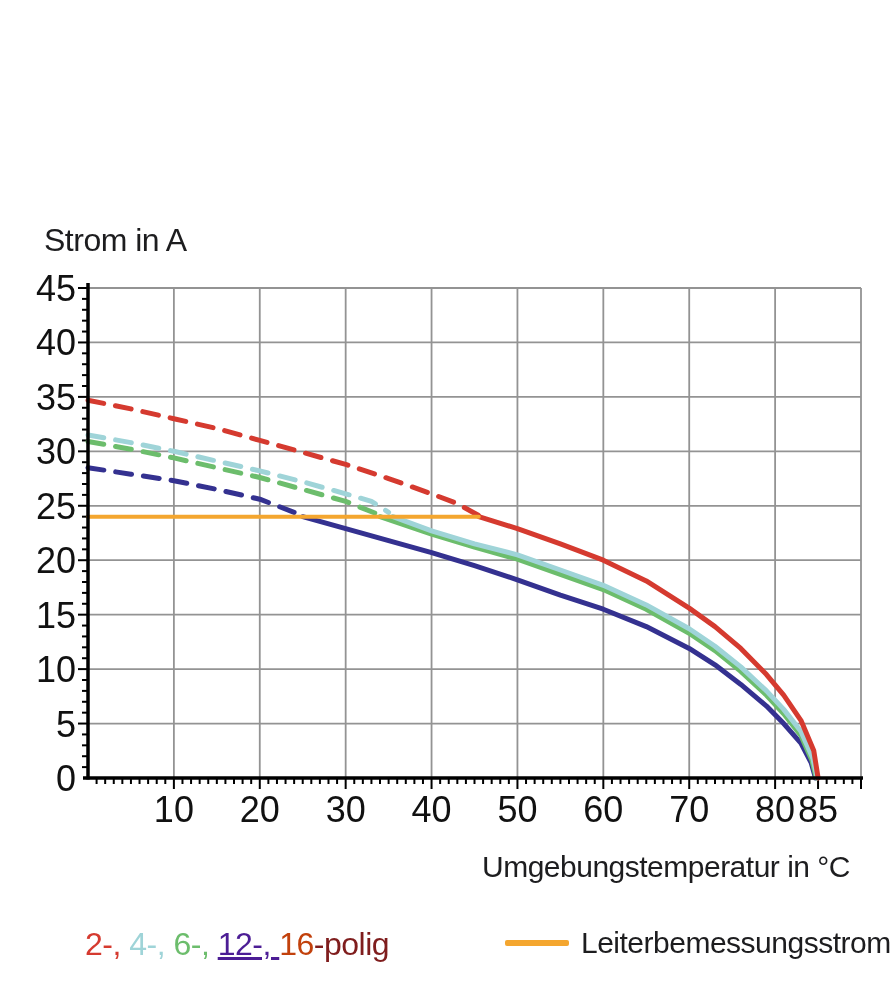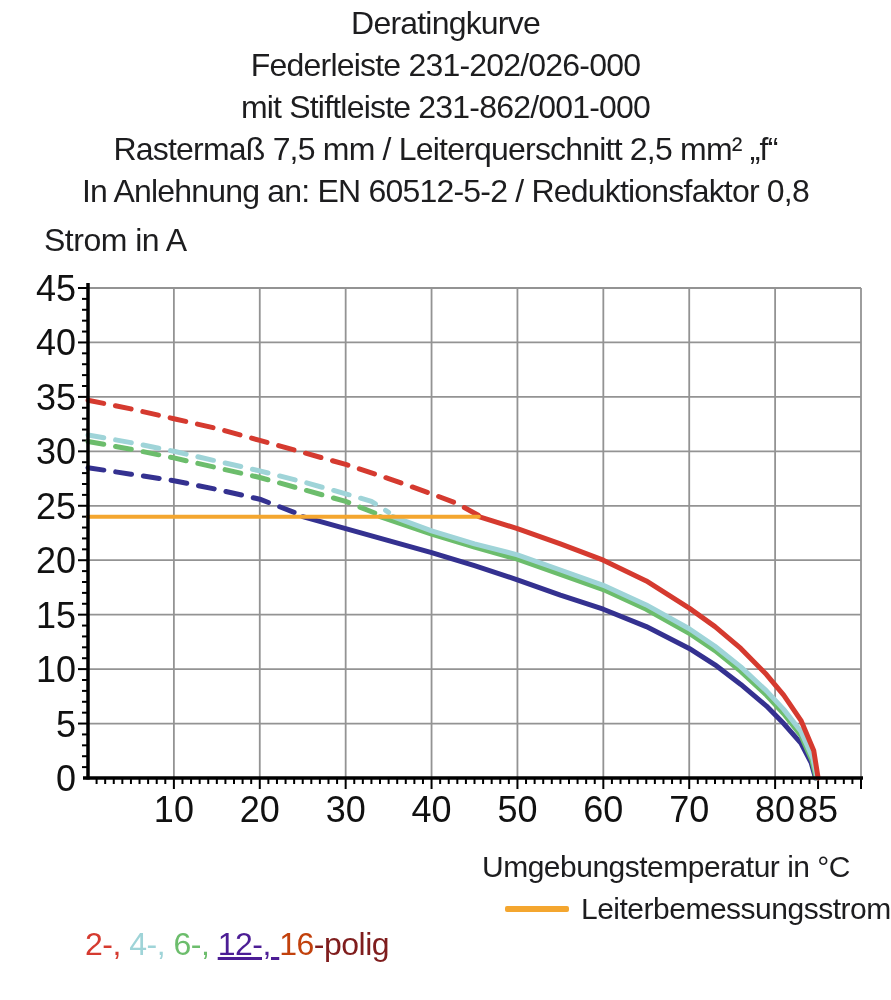--- a/index.html
+++ b/index.html
@@ -45,47 +45,40 @@
     position: absolute;
     left: 85px;
     top: 926px;
     font-size: 32px;
     letter-spacing: -0.5px;
     white-space: pre;
   }
   .legend-rated {
     position: absolute;
     left: 505px;
-    top: 892px;
+    top: 926px;
     display: flex;
     align-items: center;
     font-size: 30px;
     letter-spacing: -0.5px;
     white-space: nowrap;
   }
   .rated-swatch {
     display: inline-block;
     width: 64px;
     height: 6px;
     border-radius: 2px;
     margin-right: 12px;
   }
 </style>
 </head>
 <body>
 
 <div class="page">
 
-  <div class="title-block">
-    <div>Deratingkurve</div>
-    <div>Federleiste 231-202/026-000</div>
-    <div>mit Stiftleiste 231-862/001-000</div>
-    <div>Rastermaß 7,5 mm / Leiterquerschnitt 2,5 mm² „f“</div>
-    <div>In Anlehnung an: EN 60512-5-2 / Reduktionsfaktor 0,8</div>
-  </div>
 
   <div class="y-axis-title">Strom in A</div>
 
   <svg id="chart-svg" width="891" height="1000">
       <line x1="173.88888888888889" y1="288" x2="173.88888888888889" y2="778" stroke="#939393" stroke-width="1.8"></line>
       <line x1="259.77777777777777" y1="288" x2="259.77777777777777" y2="778" stroke="#939393" stroke-width="1.8"></line>
       <line x1="345.66666666666663" y1="288" x2="345.66666666666663" y2="778" stroke="#939393" stroke-width="1.8"></line>
       <line x1="431.55555555555554" y1="288" x2="431.55555555555554" y2="778" stroke="#939393" stroke-width="1.8"></line>
       <line x1="517.4444444444445" y1="288" x2="517.4444444444445" y2="778" stroke="#939393" stroke-width="1.8"></line>
       <line x1="603.3333333333333" y1="288" x2="603.3333333333333" y2="778" stroke="#939393" stroke-width="1.8"></line>

